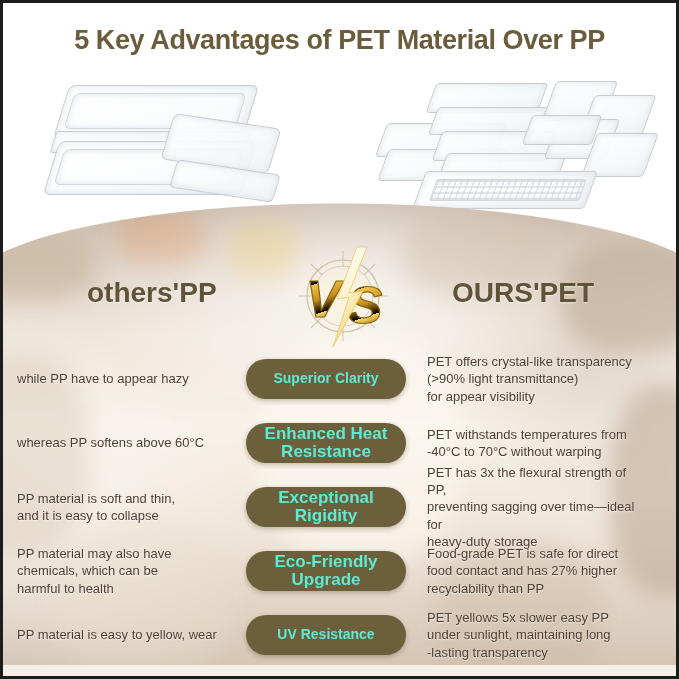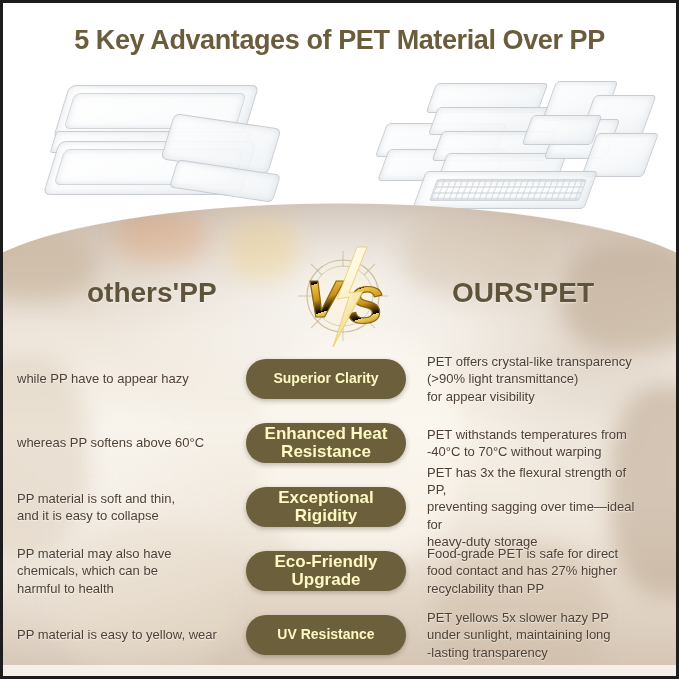--- a/index.html
+++ b/index.html
@@ -76,21 +76,21 @@
   .cell{
     font-size:13px;line-height:1.32;color:#4f4034;
     text-shadow:0 1px 1.5px rgba(255,255,255,.75);
   }
   .cell.left{width:243px;padding:0 14px;}
   .cell.right{width:243px;padding:0 12px;margin-left:9px;}
   .pill{
     width:160px;height:40px;border-radius:20px;
     background:#6b5f3c;
     display:flex;align-items:center;justify-content:center;
-    color:#fef9c3;font-weight:bold;font-size:14px;line-height:1.08;
+    color:#5eead4;font-weight:bold;font-size:14px;line-height:1.08;
     text-align:center;padding:0 8px;
     box-shadow:0 2px 5px rgba(70,58,30,.32);
   }
   .pill.two-line{font-size:17px;}
 
   
   .bottom-strip{
     position:absolute;left:0;bottom:0;width:100%;height:11px;
     background:#f4efe7;z-index:8;
   }
@@ -245,21 +245,21 @@
         <span>recyclability than PP</span>
       </div>
     </div>
 
     <div class="row">
       <div class="cell left">
         <span>PP material is easy to yellow, wear</span>
       </div>
       <div class="pill">UV Resistance</div>
       <div class="cell right">
-        <span>PET yellows 5x slower hazy PP</span><br>
+        <span>PET yellows 5x slower easy PP</span><br>
         <span>under sunlight, maintaining long</span><br>
         <span>-lasting transparency</span>
       </div>
     </div>
 
   </div>
 
   <div class="bottom-strip"></div>
 </div>
 

